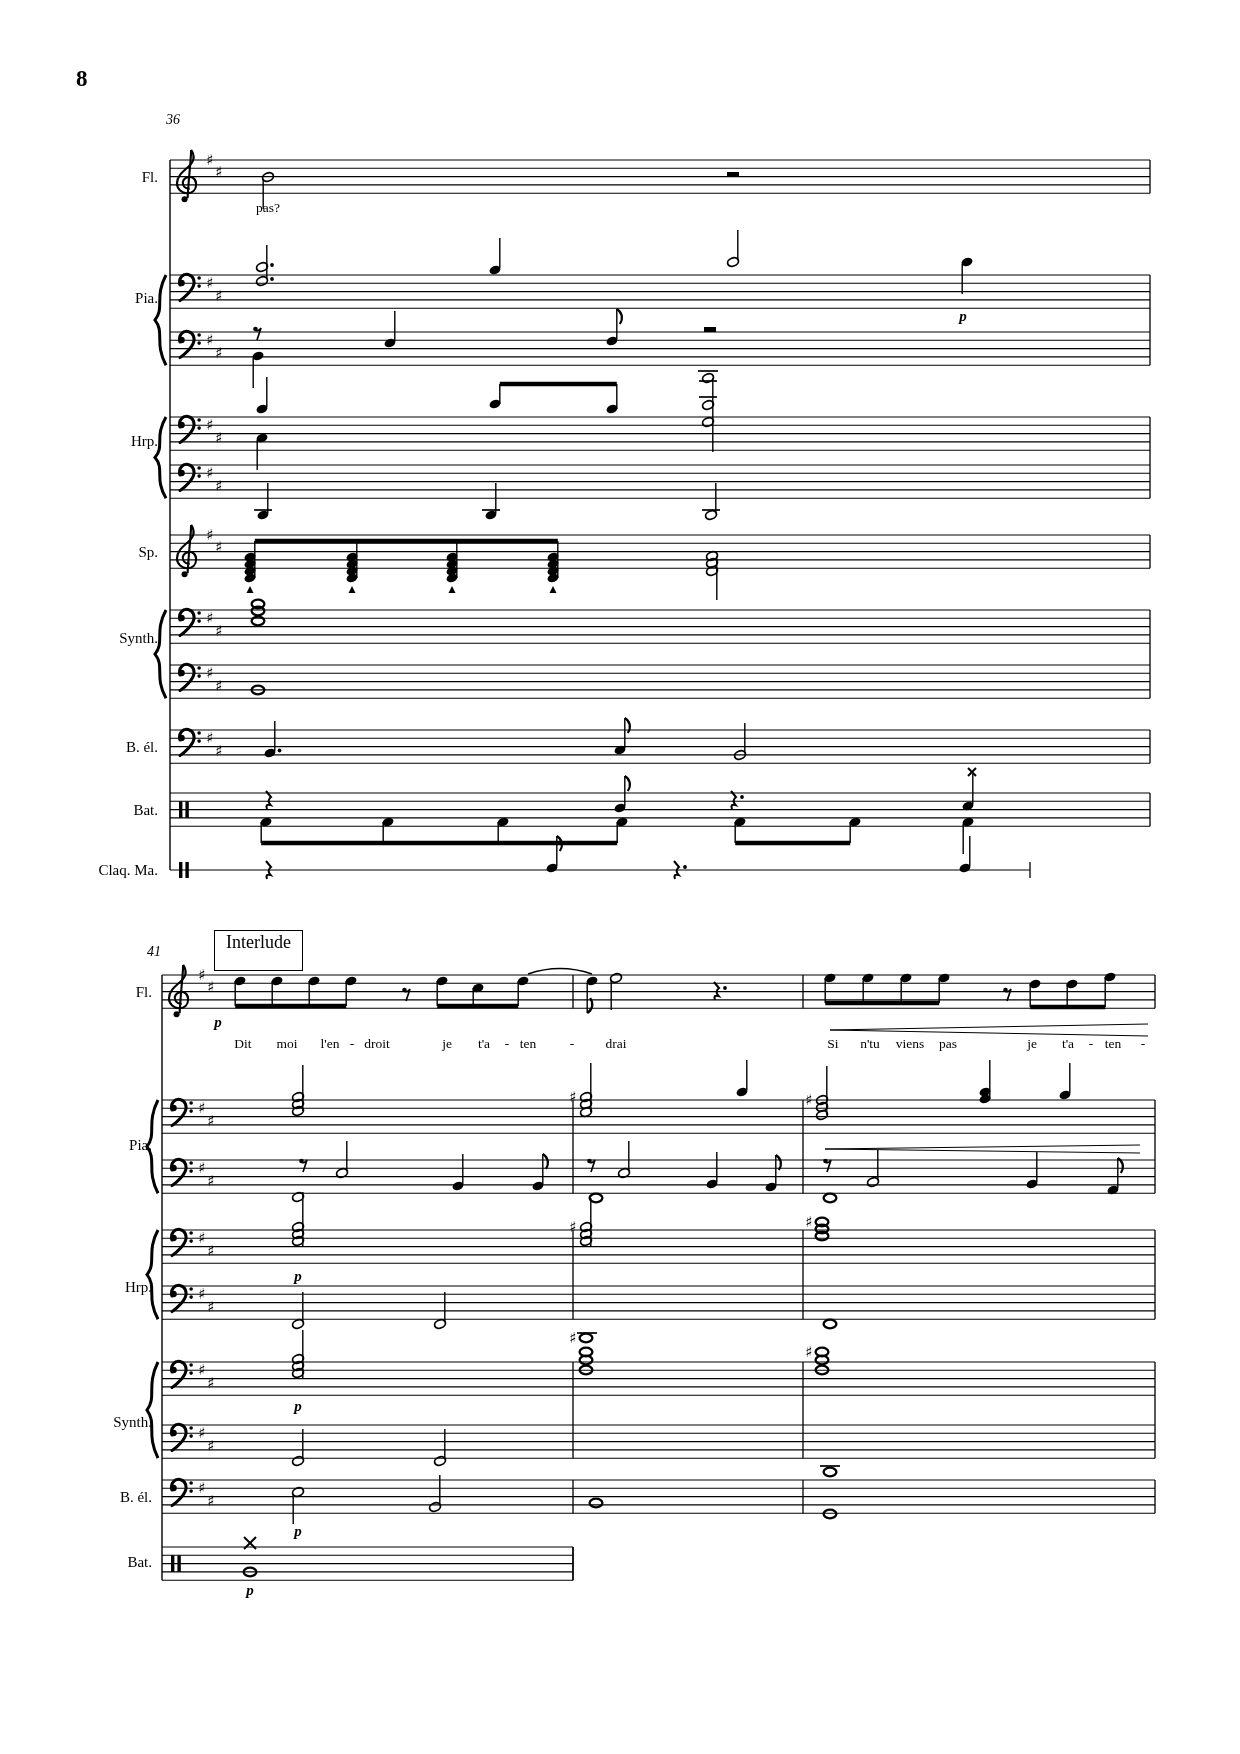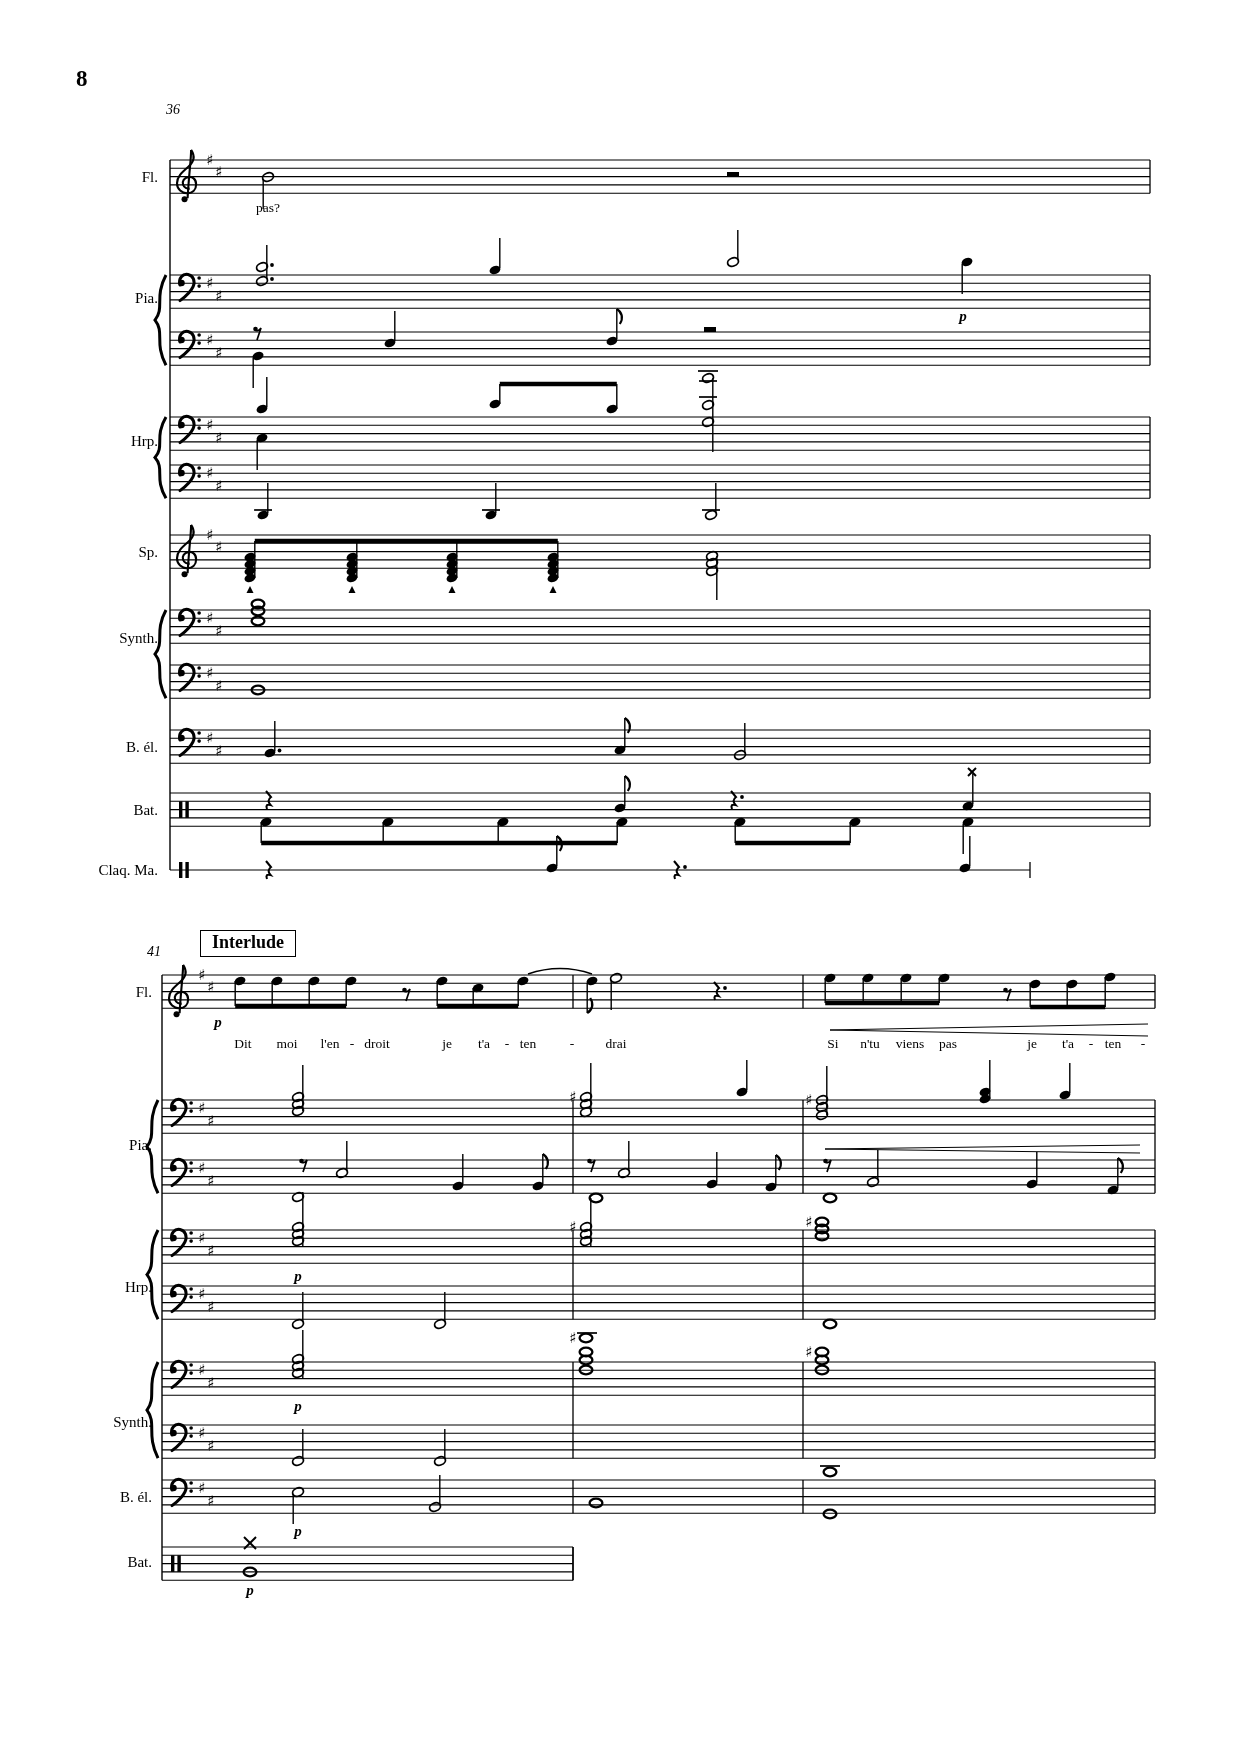--- a/index.html
+++ b/index.html
@@ -1,23 +1,23 @@
 <!DOCTYPE html>
 <html><head>
 <meta charset="utf-8">
 <style>
   html,body{margin:0;padding:0;background:#e8e8e8;}
   .page{position:relative;width:1240px;height:1754px;background:#ffffff;overflow:hidden;
         font-family:"Liberation Serif",serif;color:#000;}
   .pageno{position:absolute;left:76px;top:66px;font-weight:bold;font-size:23px;}
   .mnum{position:absolute;font-style:italic;font-size:14px;}
-  .m36{left:166px;top:102px;}
+  .m36{left:166px;top:112px;}
   .m37{left:147px;top:944px;}
-  .rehearsal{position:absolute;left:200px;top:930px;border:1.7px solid #000;
-             padding:1px 11px 3px 11px;font-weight:bold;font-size:18px;background:#fff;}
+  .rehearsal{position:absolute;left:214px;top:930px;border:1.7px solid #000;
+             padding:1px 11px 17px 11px;font-weight:normal;font-size:18px;background:#fff;}
   svg#score-svg{position:absolute;left:0;top:0;width:1240px;height:1754px;}
   svg text{fill:#000;}
   svg .lyr{font-family:"Liberation Serif",serif;font-size:13.5px;}
   svg .dyn{font-family:"Liberation Serif",serif;font-size:15px;font-style:italic;font-weight:bold;}
   svg .ks{font-family:"DejaVu Sans",sans-serif;font-size:15px;}
   svg .lbl{font-family:"Liberation Serif",serif;font-size:15px;}
 </style>
 </head>
 <body>
 

